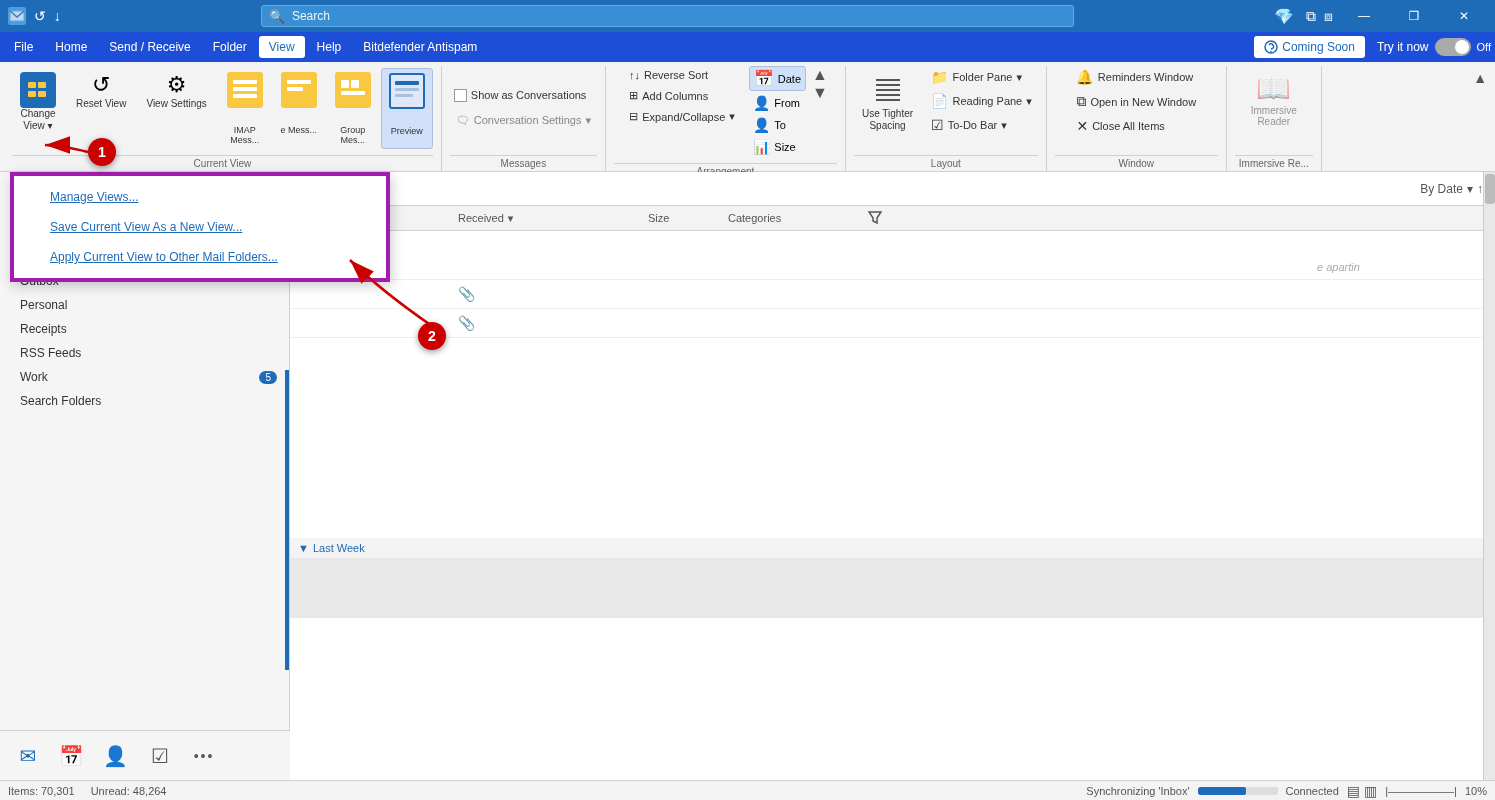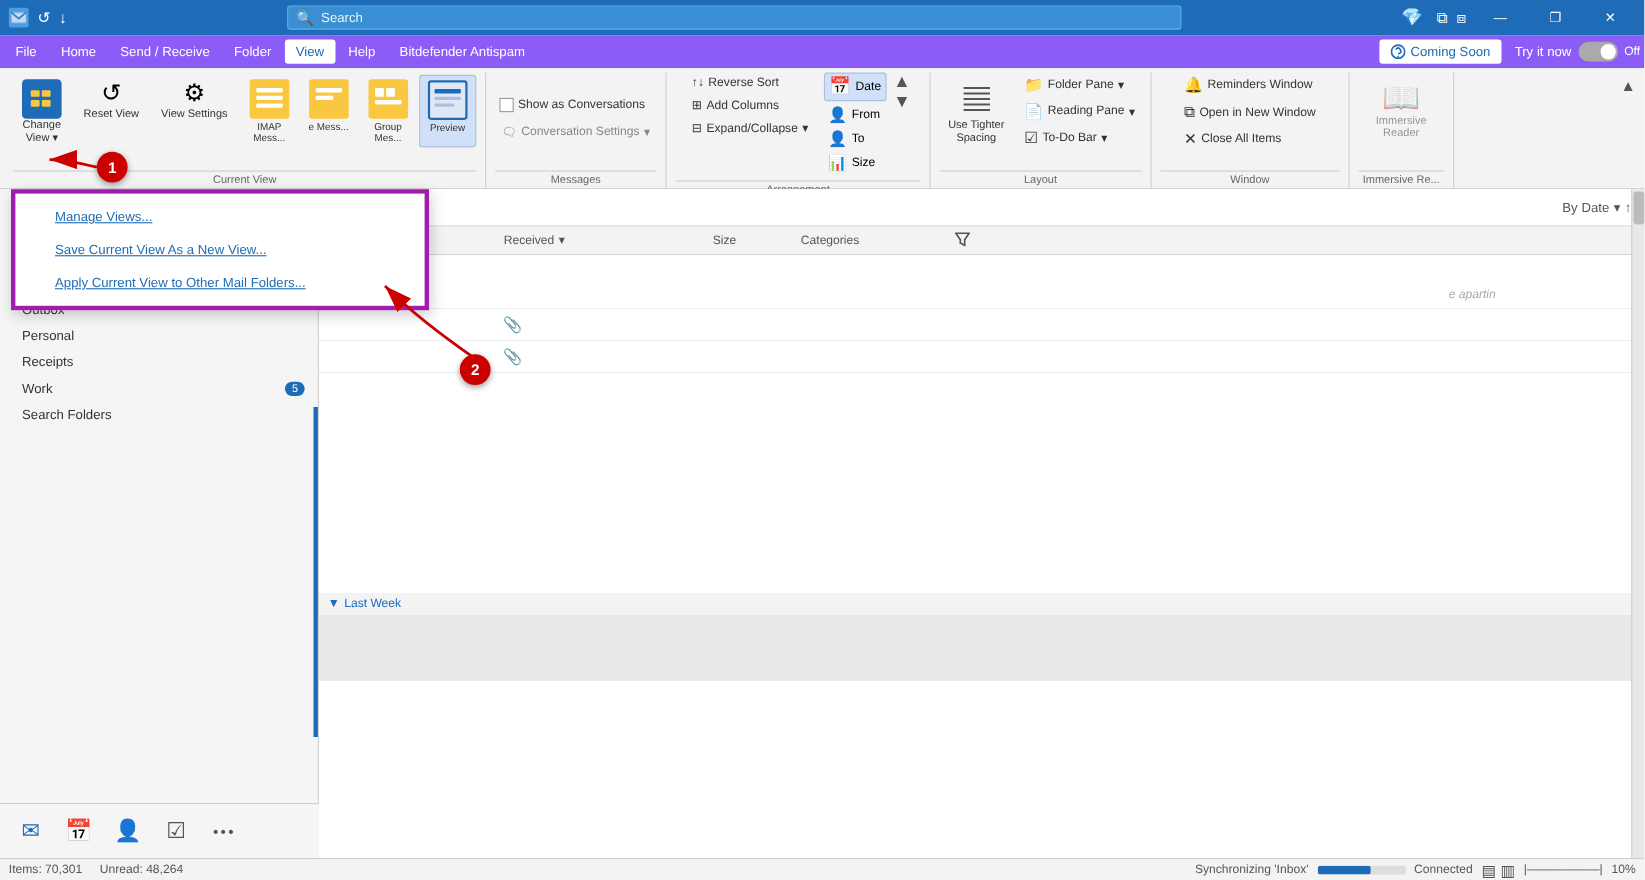--- a/index.html
+++ b/index.html
@@ -33,21 +33,21 @@
     }
     .title-win-btn {
       width: 46px; height: 32px;
       display: flex; align-items: center; justify-content: center;
       color: white; font-size: 12px; cursor: pointer;
     }
 
     
     .menu-bar {
       height: 30px;
-      background: #8b5cf6;
+      background: #1d4ed8;
       display: flex;
       align-items: center;
       padding: 0 4px;
       color: white;
       gap: 2px;
     }
     .menu-item {
       padding: 4px 10px;
       cursor: pointer;
       border-radius: 3px;
@@ -357,21 +357,21 @@
       align-items: center;
       justify-content: center;
       font-size: 22px;
       position: relative;
       overflow: hidden;
     }
     .view-icon-img.preview-selected {
       background: #e0e8f8;
       border: 2px solid #1e6bb8;
     }
-    .view-icon-label { font-size: 9px; color: #333; text-align: center; margin-top: 2px; }
+    .view-icon-label { font-size: 9px; color: #333; text-align: center; margin-top: 17px; }
 
     
     .pos-container {
       position: relative;
     }
 
     .scrollbar-v {
       width: 12px;
       background: #e8e8e8;
       border-left: 1px solid #ccc;
@@ -689,20 +689,23 @@
       <div class="sidebar-item">
         <span>Outbox</span>
       </div>
       <div class="sidebar-item">
         <span>Personal</span>
       </div>
       <div class="sidebar-item">
         <span>Receipts</span>
       </div>
       <div class="sidebar-item">
+        <span>RSS Feeds</span>
+      </div>
+      <div class="sidebar-item">
         <span>Work</span>
         <span class="sidebar-badge">5</span>
       </div>
       <div class="sidebar-item">
         <span>Search Folders</span>
       </div>
 
       <div style="width:4px;height:300px;background:#1e6bb8;position:absolute;left:285px;top:370px;"></div>
 
       <div style="margin-top:auto;"></div>

